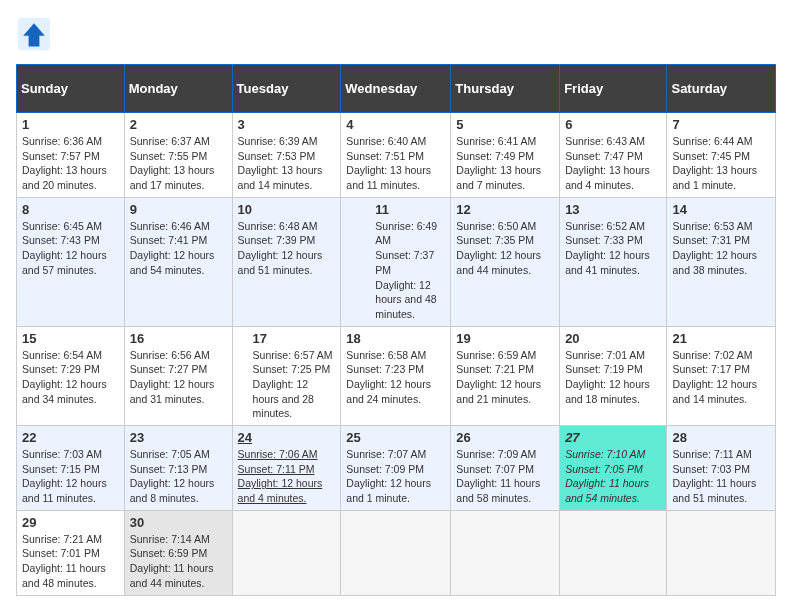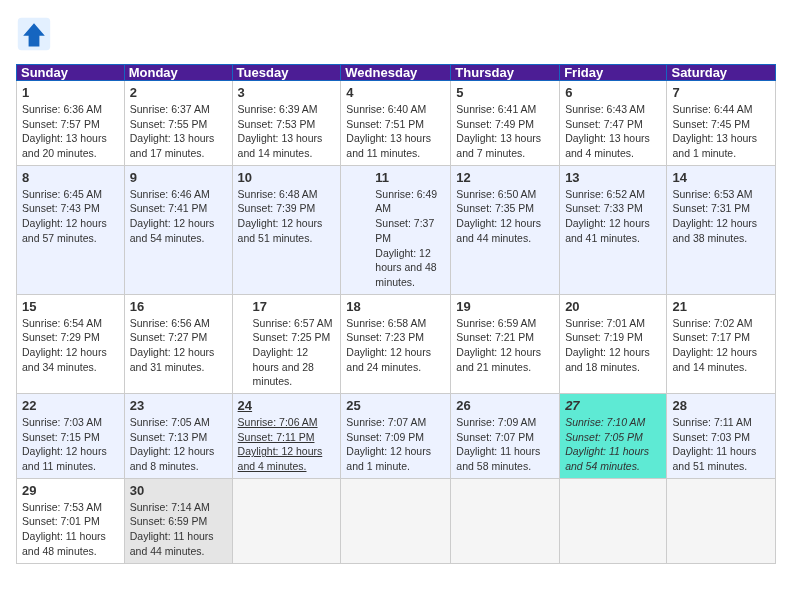--- a/index.html
+++ b/index.html
@@ -35,25 +35,25 @@
     }
     .location {
       font-size: 14px;
       color: #444;
     }
     .calendar {
       width: 100%;
       border-collapse: collapse;
     }
     .calendar th {
-      background-color: #4c1d95;
+      background-color: #404040;
       color: #fff;
       font-size: 13px;
       font-weight: bold;
-      padding: 0 4px;
+      padding: 16px 4px;
       text-align: left;
       border: 1px solid #1565c0;
     }
     .calendar td {
       vertical-align: top;
       padding: 4px 5px;
       border: 1px solid #ccc;
       font-size: 10.5px;
       color: #333;
       width: 113px;
@@ -341,21 +341,21 @@
           <span>Sunrise: 7:11 AM</span><br>
           <span>Sunset: 7:03 PM</span><br>
           <span>Daylight: 11 hours and 51 minutes.</span>
         </div>
       </td>
       </tr>
       <tr>
         <td style="background-color: rgb(255, 255, 255);">
         <span class="day-number">29</span>
         <div class="day-info">
-          <span>Sunrise: 7:53 AM</span><br>
+          <span>Sunrise: 7:21 AM</span><br>
           <span>Sunset: 7:01 PM</span><br>
           <span>Daylight: 11 hours and 48 minutes.</span>
         </div>
       </td>
         <td style="background-color: #e5e5e5;">
         <span class="day-number">30</span>
         <div class="day-info">
           <span>Sunrise: 7:14 AM</span><br>
           <span>Sunset: 6:59 PM</span><br>
           <span>Daylight: 11 hours and 44 minutes.</span>

